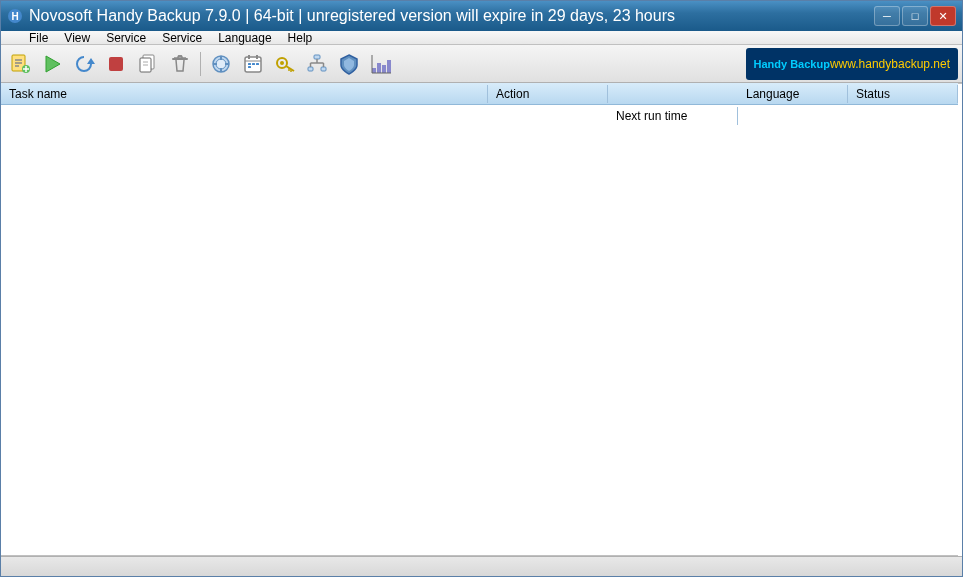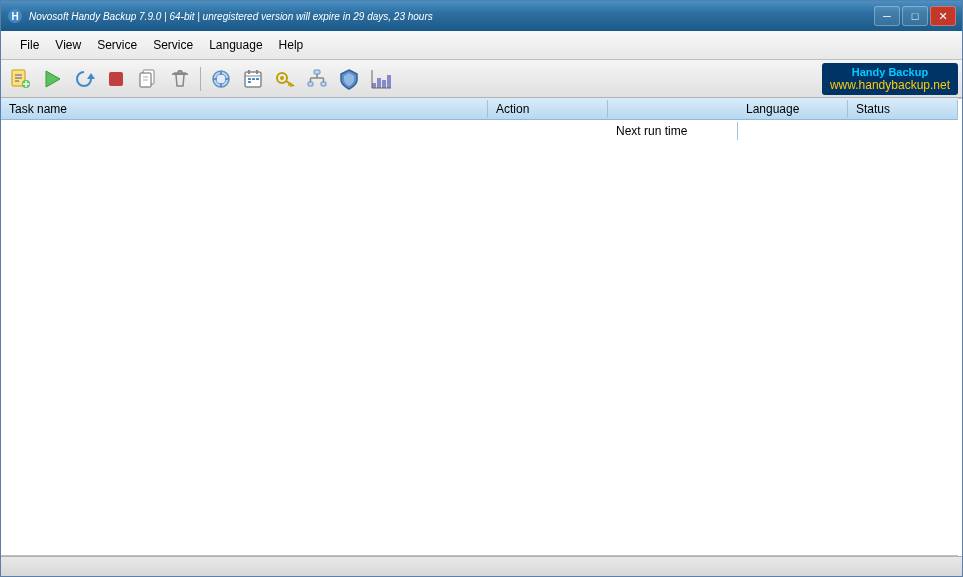--- a/index.html
+++ b/index.html
@@ -34,25 +34,24 @@
       height: 16px;
       margin-right: 6px;
       flex-shrink: 0;
     }
     .title-bar-icon svg {
       width: 16px;
       height: 16px;
     }
     .title-bar-text {
       color: white;
-      font-size: 10px;
+      font-size: 16px;
       flex: 1;
       white-space: nowrap;
       overflow: hidden;
-      font-style: italic;
     }
     .title-bar-buttons {
       display: flex;
       gap: 2px;
     }
     .title-btn {
       width: 26px;
       height: 20px;
       border: 1px solid rgba(255,255,255,0.3);
       border-radius: 3px;
@@ -63,24 +62,24 @@
       font-size: 11px;
       color: white;
     }
     .title-btn.close { background: #c0392b; }
     .title-btn.minimize { background: rgba(255,255,255,0.1); }
     .title-btn.maximize { background: rgba(255,255,255,0.1); }
 
     
     .menu-bar {
       background: linear-gradient(to bottom, #f8f8f8, #e8e8e8);
-      height: 29px;
-      display: flex;
-      align-items: center;
-      padding: 0 11px;
+      height: 14px;
+      display: flex;
+      align-items: center;
+      padding: 0 20px;
       border-bottom: 1px solid #c0c0c0;
       flex-shrink: 0;
     }
     .menu-item {
       padding: 2px 8px;
       cursor: pointer;
       border-radius: 3px;
       font-size: 12px;
       color: #000;
     }
@@ -113,21 +112,20 @@
       height: 24px;
       background: #b0b0b0;
       margin: 0 3px;
     }
     .toolbar-brand {
       margin-left: auto;
       background: #003366;
       padding: 3px 8px;
       border-radius: 3px;
       display: flex;
-      flex-direction: column;
       align-items: center;
       justify-content: center;
       height: 32px;
     }
     .brand-name {
       color: #00ccff;
       font-size: 11px;
       font-weight: bold;
       white-space: nowrap;
     }

